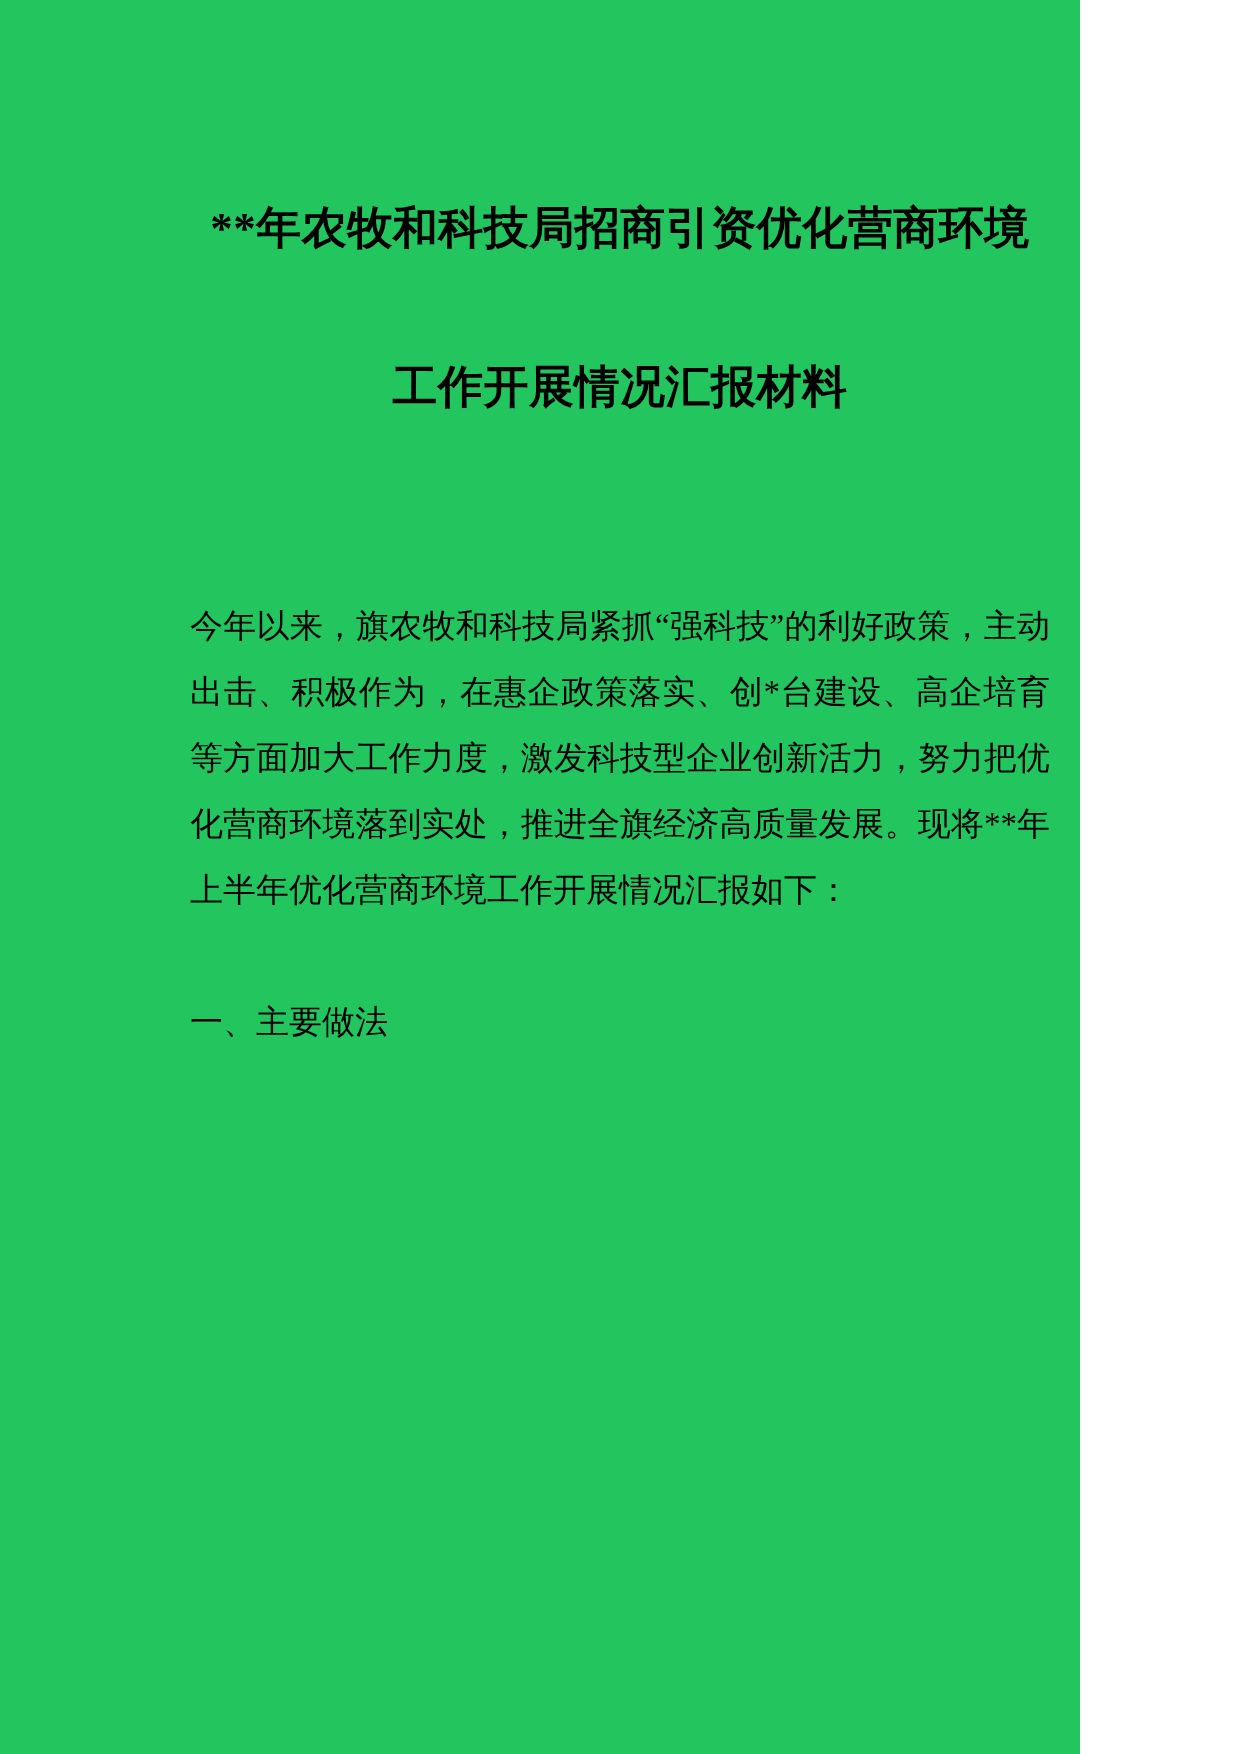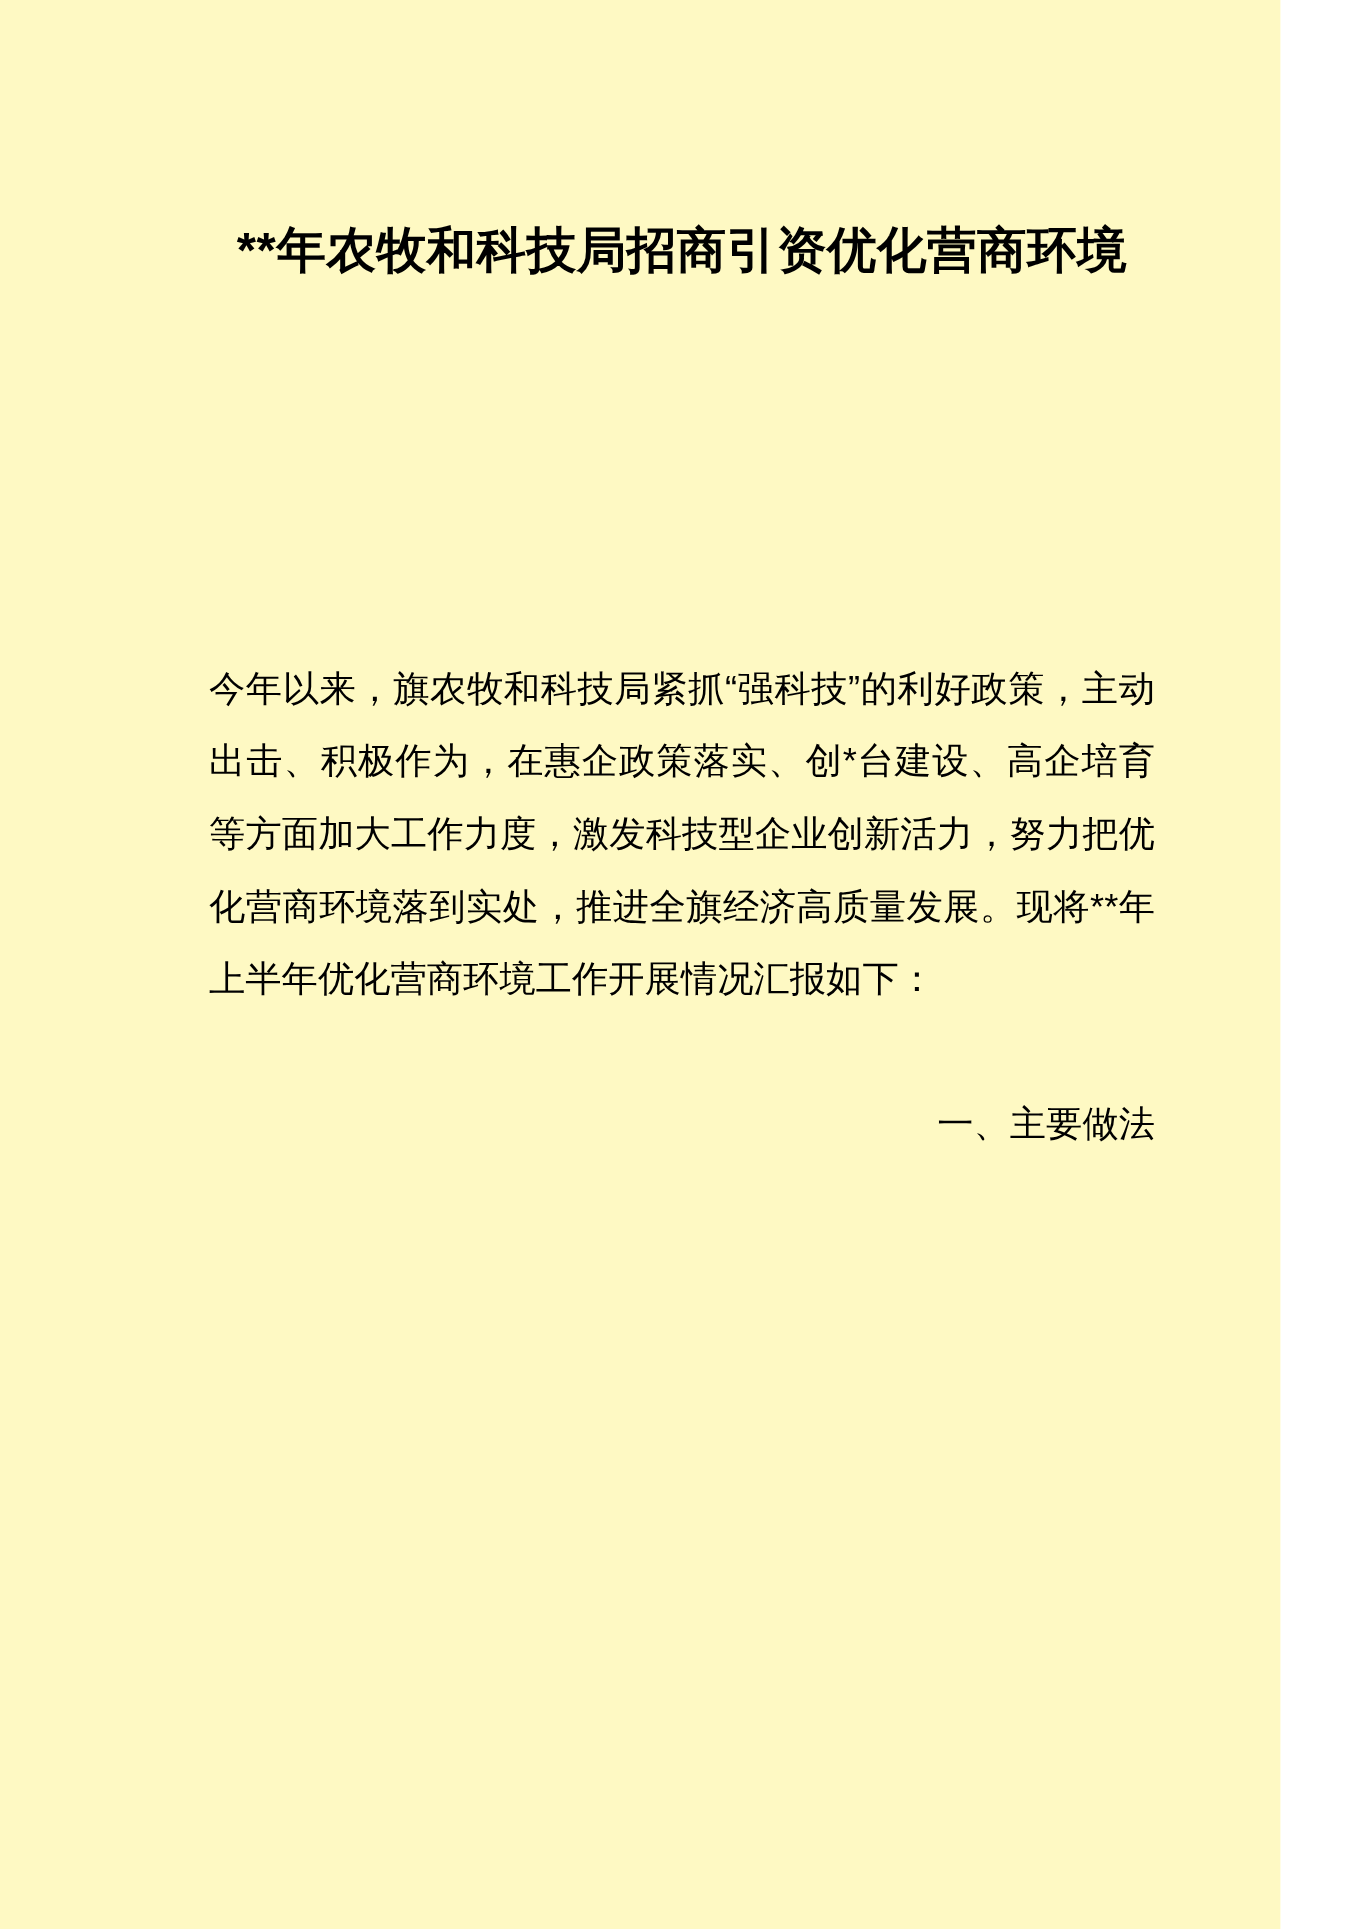--- a/index.html
+++ b/index.html
@@ -2,25 +2,25 @@
 <html><head>
 <meta charset="utf-8">
 <style>
   html, body {
     margin: 0;
     padding: 0;
     background: #ffffff;
   }
   .page {
     position: relative;
-    width: 1164px;
+    width: 1080px;
     height: 1754px;
-    background: #fef9c3;
+    background: #22c55e;
     color: #000000;
-    font-family: Liberation Sans, sans-serif;
+    font-family: Liberation Serif, serif;
     overflow: hidden;
   }
   .doc-title {
     position: absolute;
     left: 0;
     width: 1240px;
     margin: 0;
     text-align: center;
     font-size: 45px;
     line-height: 50px;
@@ -39,28 +39,29 @@
   .content p {
     margin: 0 0 66px 0;
     font-size: 33px;
     line-height: 66px;
     font-weight: 400;
     text-align: justify;
     text-justify: inter-ideograph;
     word-break: break-all;
   }
   .content p.section-heading {
-    text-align: right;
+    text-align: left;
     word-break: keep-all;
     white-space: nowrap;
   }
 </style>
 </head>
 <body>
 
 <div class="page">
   <h1 class="doc-title line1">**年农牧和科技局招商引资优化营商环境</h1>
+  <h1 class="doc-title line2">工作开展情况汇报材料</h1>
 
   <div class="content">
     <p class="body-para">今年以来，旗农牧和科技局紧抓“强科技”的利好政策，主动出击、积极作为，在惠企政策落实、创*台建设、高企培育等方面加大工作力度，激发科技型企业创新活力，努力把优化营商环境落到实处，推进全旗经济高质量发展。现将**年上半年优化营商环境工作开展情况汇报如下：</p>
     <p class="section-heading">一、主要做法</p>
   </div>
 </div>
 
 </body></html>

